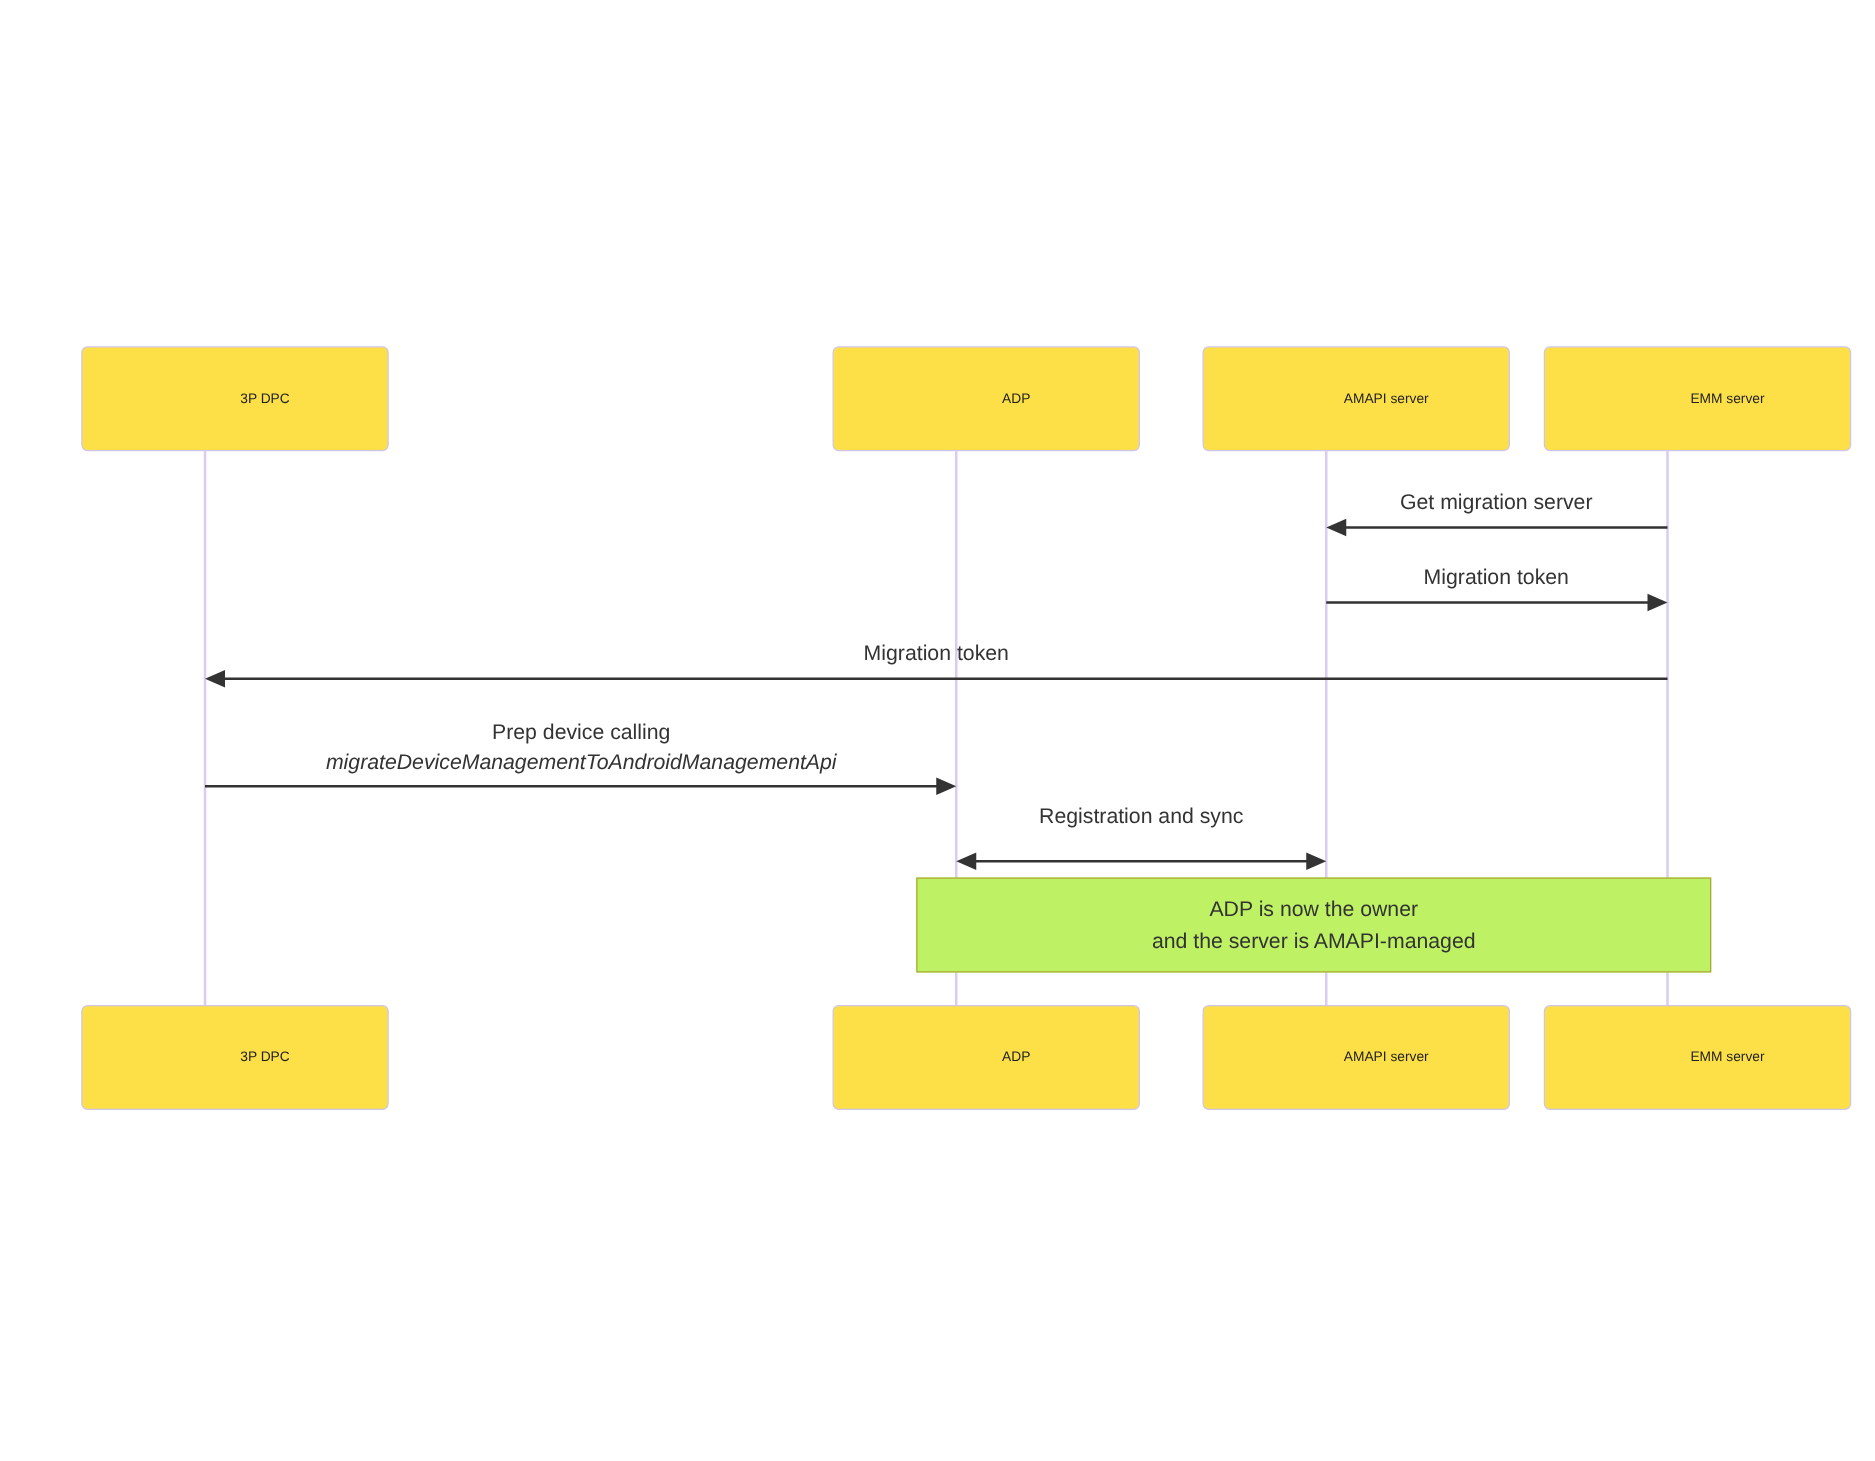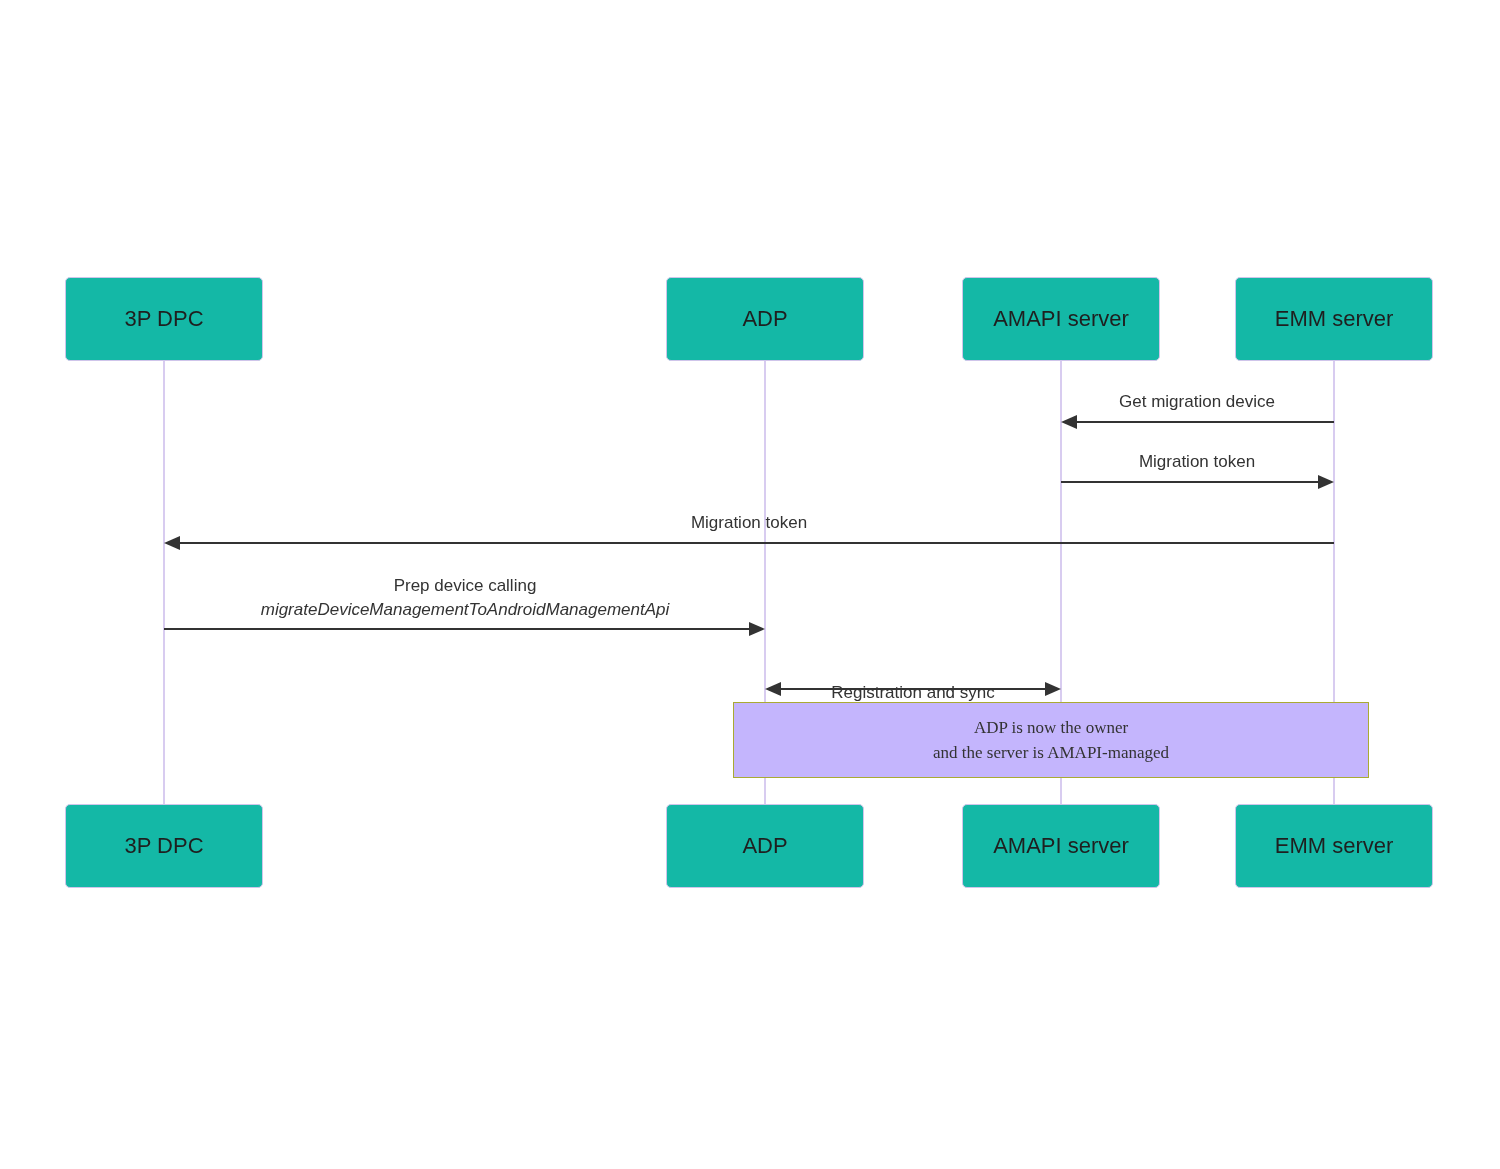--- a/index.html
+++ b/index.html
@@ -19,29 +19,30 @@
     position: absolute;
     width: 2px;
     top: 361px;
     height: 443px;
     background: #d8ccf0;
   }
   .actor {
     position: absolute;
     width: 196px;
     height: 82px;
-    background: #14b8a6;
+    background: #fde047;
     border: 1px solid #cfc5ea;
     border-radius: 5px;
     display: flex;
     align-items: center;
     justify-content: center;
-    font-size: 22px;
+    font-size: 11px;
     color: #1f1f1f;
     box-sizing: content-box;
+    padding-left: 48px;
   }
   .msg-label {
     position: absolute;
     transform: translateX(-50%);
     font-size: 17px;
     line-height: 21px;
     color: #333333;
     white-space: nowrap;
     text-align: center;
   }
@@ -61,31 +62,30 @@
     border-bottom: 7px solid transparent;
   }
   .arrowhead.left  { border-right: 16px solid #333333; }
   .arrowhead.right { border-left: 16px solid #333333; }
   .note {
     position: absolute;
     left: 733px;
     top: 702px;
     width: 634px;
     height: 74px;
-    background: #c4b5fd;
+    background: #bef264;
     border: 1px solid #aaaa33;
     display: flex;
     flex-direction: column;
     align-items: center;
     justify-content: center;
     font-size: 17px;
     line-height: 25px;
     color: #333333;
     text-align: center;
-    font-family: Liberation Serif, serif;
   }
 </style>
 </head>
 <body>
 
 <div class="canvas">
 
   <div class="lifeline" style="left:163px;"></div>
   <div class="lifeline" style="left:764px;"></div>
   <div class="lifeline" style="left:1060px;"></div>
@@ -97,40 +97,40 @@
   <div class="actor" style="left:666px; top:277px;">
     <span>ADP</span>
   </div>
   <div class="actor" style="left:962px; top:277px;">
     <span>AMAPI server</span>
   </div>
   <div class="actor" style="left:1235px; top:277px;">
     <span>EMM server</span>
   </div>
 
-  <div class="msg-label" style="left:1197px; top:391px;">Get migration device</div>
+  <div class="msg-label" style="left:1197px; top:391px;">Get migration server</div>
   <div class="msg-line" style="left:1075px; top:421px; width:259px;"></div>
   <div class="arrowhead left" style="left:1061px; top:415px;"></div>
 
   <div class="msg-label" style="left:1197px; top:451px;">Migration token</div>
   <div class="msg-line" style="left:1061px; top:481px; width:259px;"></div>
   <div class="arrowhead right" style="left:1318px; top:475px;"></div>
 
   <div class="msg-label" style="left:749px; top:512px;">Migration token</div>
   <div class="msg-line" style="left:178px; top:542px; width:1156px;"></div>
   <div class="arrowhead left" style="left:164px; top:536px;"></div>
 
   <div class="msg-label two-line" style="left:465px; top:574px;">
     <span style="display:block;">Prep device calling</span>
     <span style="display:block;font-style:italic;">migrateDeviceManagementToAndroidManagementApi</span>
   </div>
   <div class="msg-line" style="left:164px; top:628px; width:587px;"></div>
   <div class="arrowhead right" style="left:749px; top:622px;"></div>
 
-  <div class="msg-label" style="left:913px; top:682px;">Registration and sync</div>
+  <div class="msg-label" style="left:913px; top:642px;">Registration and sync</div>
   <div class="msg-line" style="left:779px; top:688px; width:268px;"></div>
   <div class="arrowhead left" style="left:765px; top:682px;"></div>
   <div class="arrowhead right" style="left:1045px; top:682px;"></div>
 
   <div class="note">
     <span>ADP is now the owner</span>
     <span>and the server is AMAPI-managed</span>
   </div>
 
   <div class="actor" style="left:65px; top:804px;">

